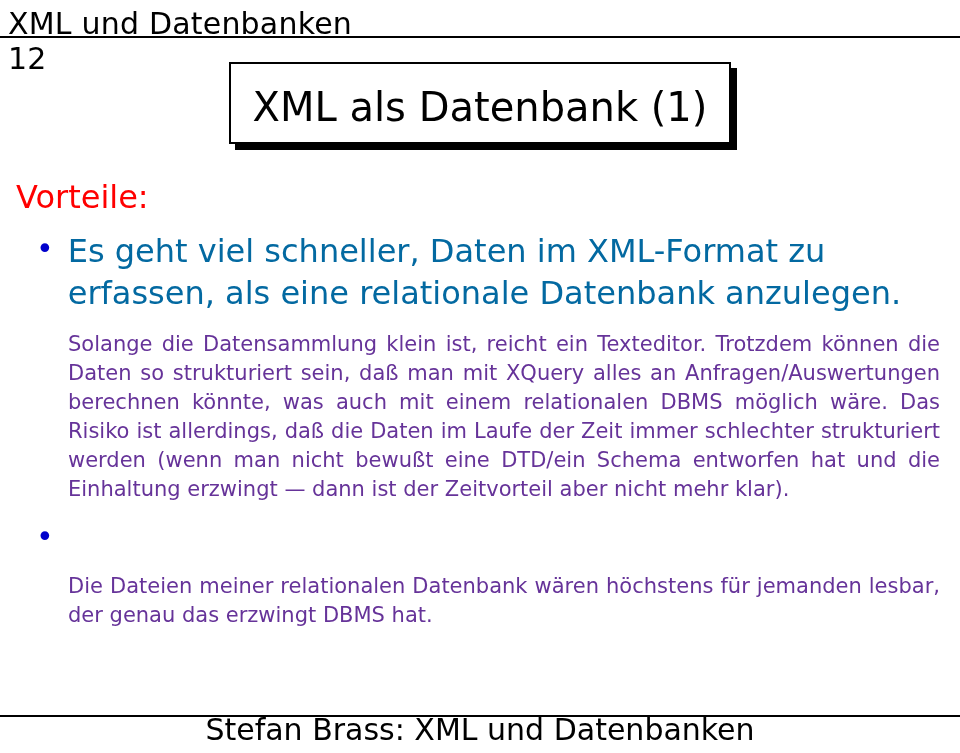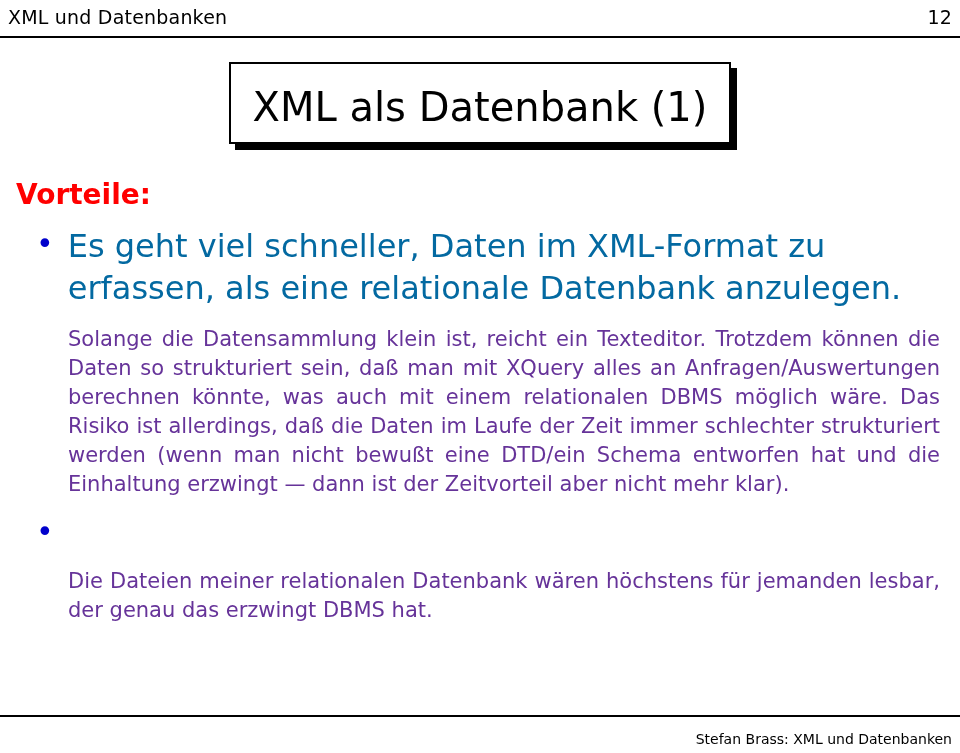--- a/index.html
+++ b/index.html
@@ -17,23 +17,24 @@
     width: 960px;
     height: 753px;
   }
   .header {
     position: absolute;
     top: 6px;
     left: 8px;
     right: 8px;
     display: flex;
     justify-content: space-between;
-    font-size: 19px;
+    font-size: 30px;
     color: #000000;
     letter-spacing: 0.2px;
+    flex-direction: column;
   }
   .header-rule {
     position: absolute;
     top: 36px;
     left: 0;
     right: 0;
     height: 0;
     border-top: 2px solid #000000;
   }
   .title-wrap {
@@ -64,24 +65,23 @@
     color: #000000;
     white-space: nowrap;
   }
   .content {
     position: absolute;
     top: 160px;
     left: 16px;
     right: 20px;
   }
   .section-label {
-    font-size: 28px;
+    font-size: 32px;
     color: #ff0000;
     margin: 18px 0 12px 0;
-    font-weight: bold;
   }
   .bullet {
     display: flex;
     align-items: flex-start;
     margin: 14px 0 8px 20px;
   }
   .bullet-marker {
     color: #0000cc;
     font-size: 30px;
     line-height: 38px;
@@ -107,22 +107,22 @@
     bottom: 36px;
     height: 0;
     border-top: 2px solid #000000;
   }
   .footer {
     position: absolute;
     left: 8px;
     right: 8px;
     bottom: 6px;
     display: flex;
-    justify-content: flex-end;
-    font-size: 14px;
+    justify-content: center;
+    font-size: 30px;
     color: #000000;
     margin-top: 21px;
   }
 </style>
 </head>
 <body>
 <div class="page">
 
   <div class="header">
     <span>XML und Datenbanken</span>

